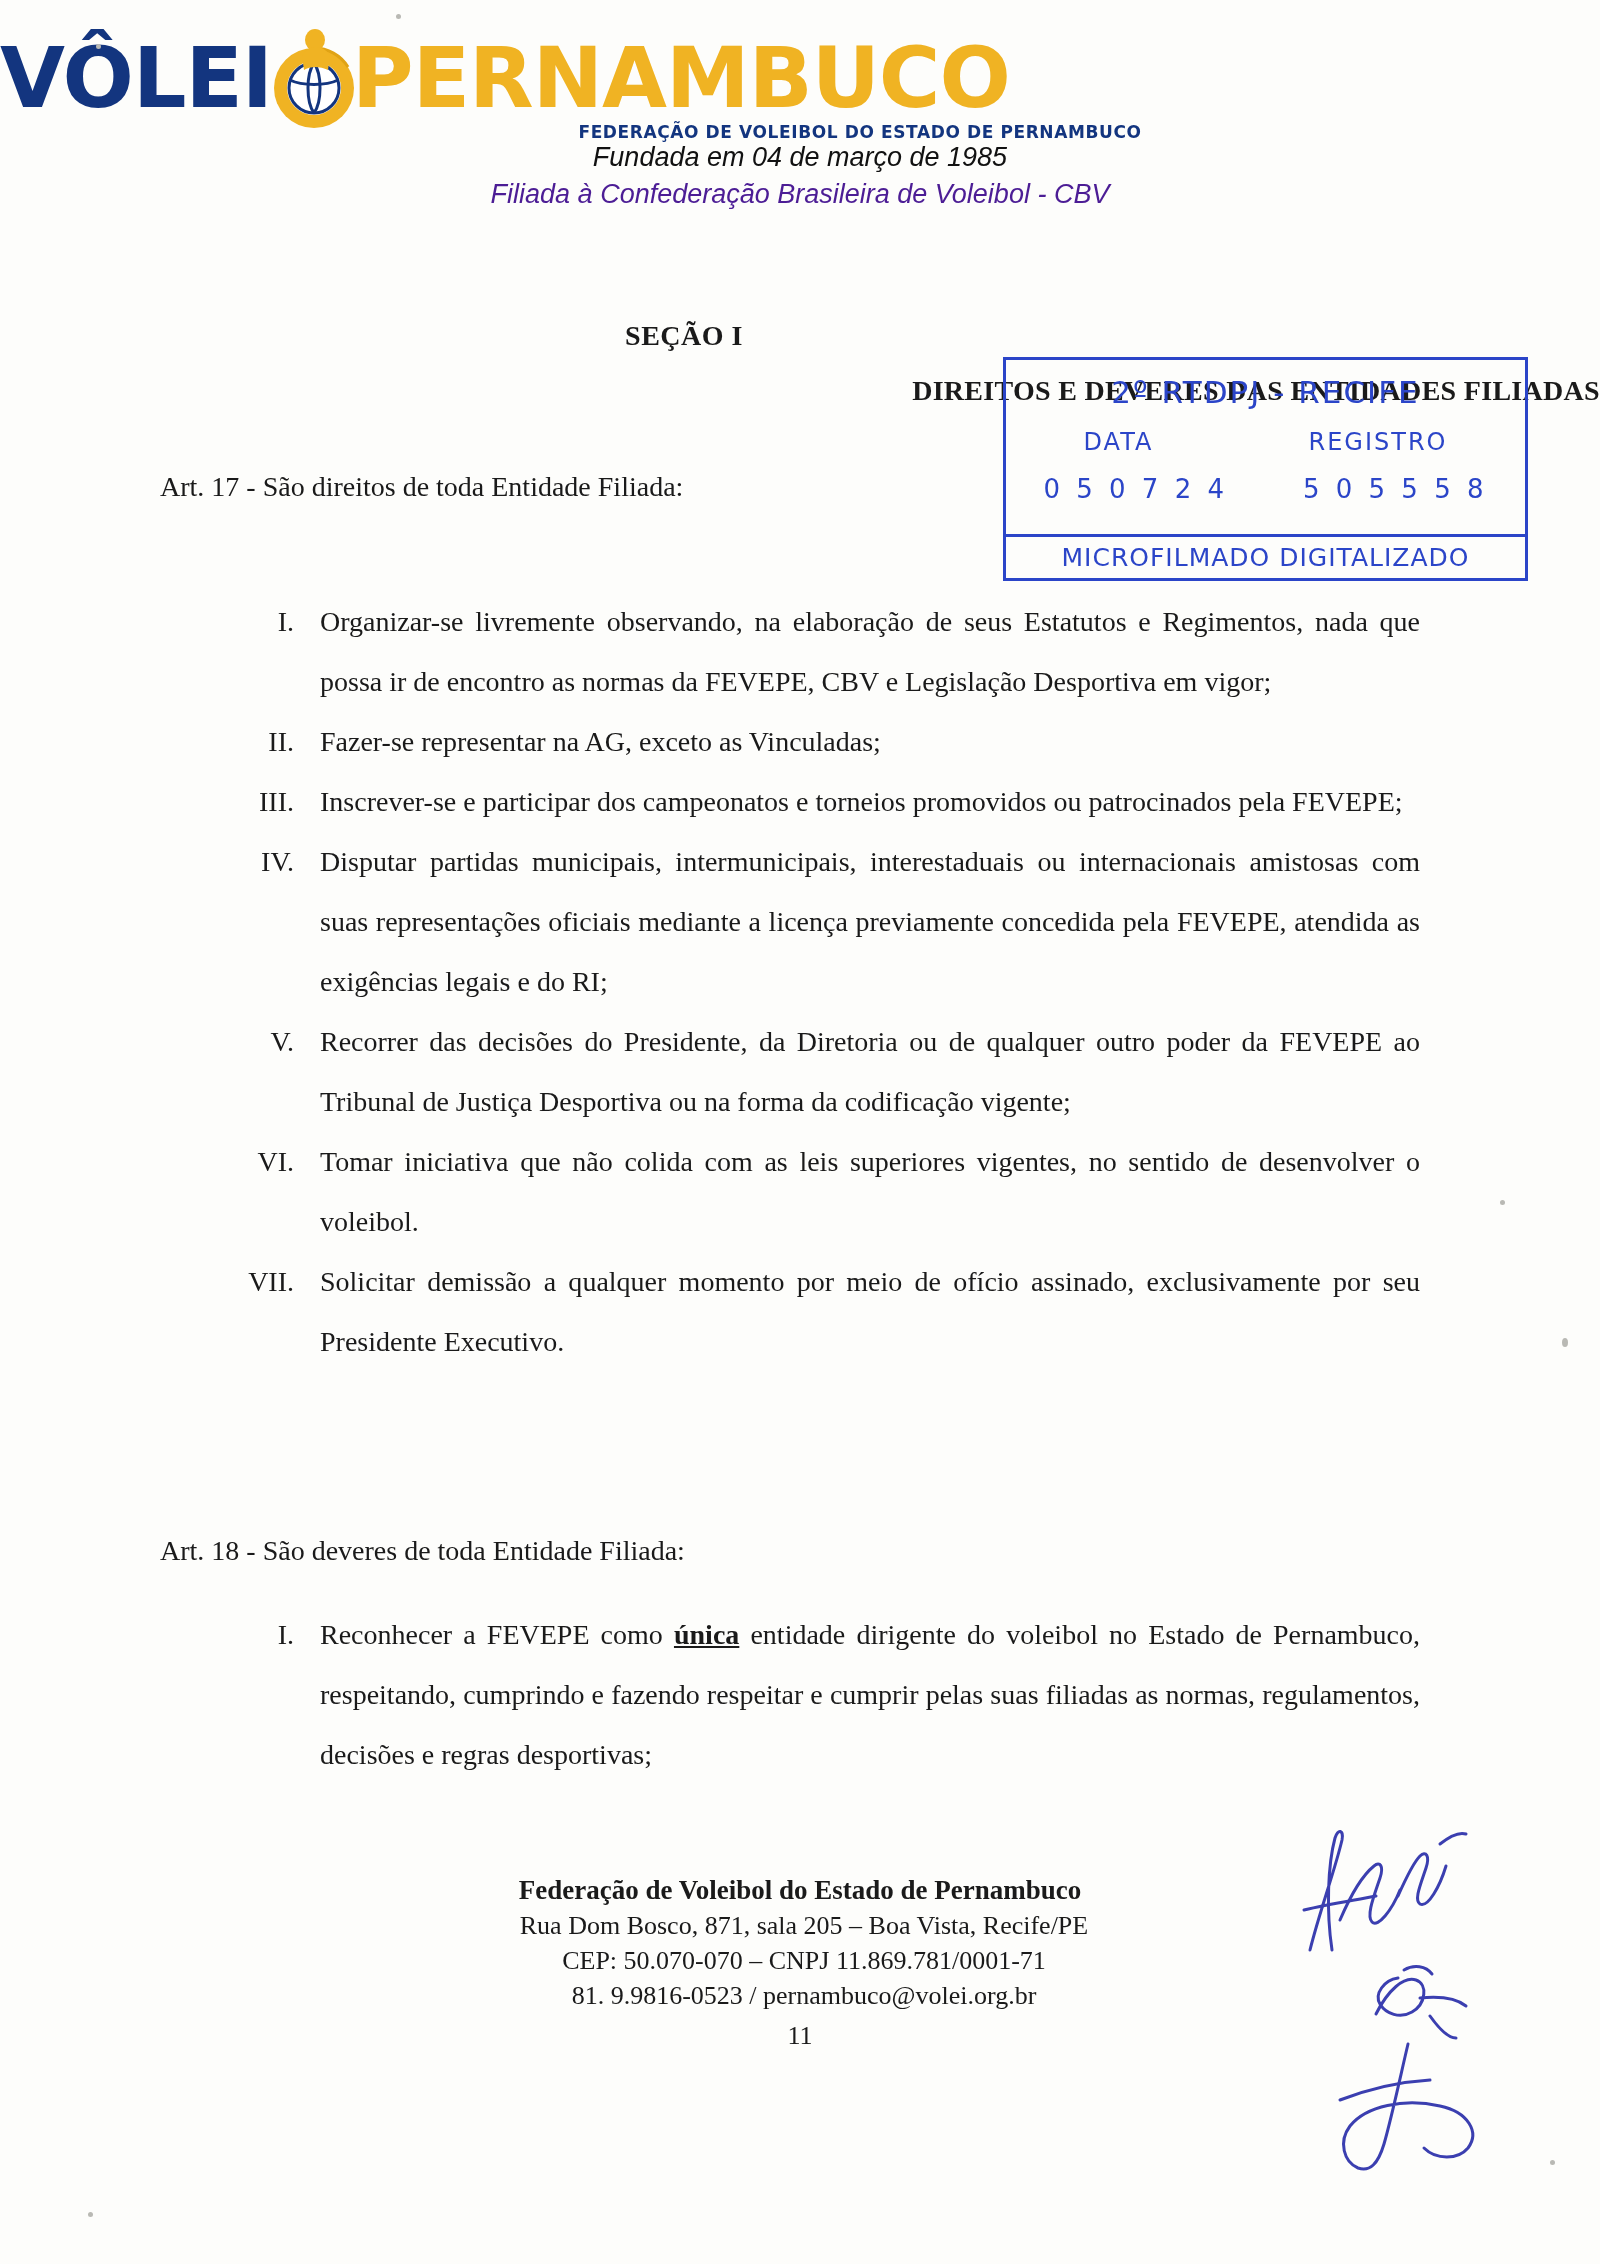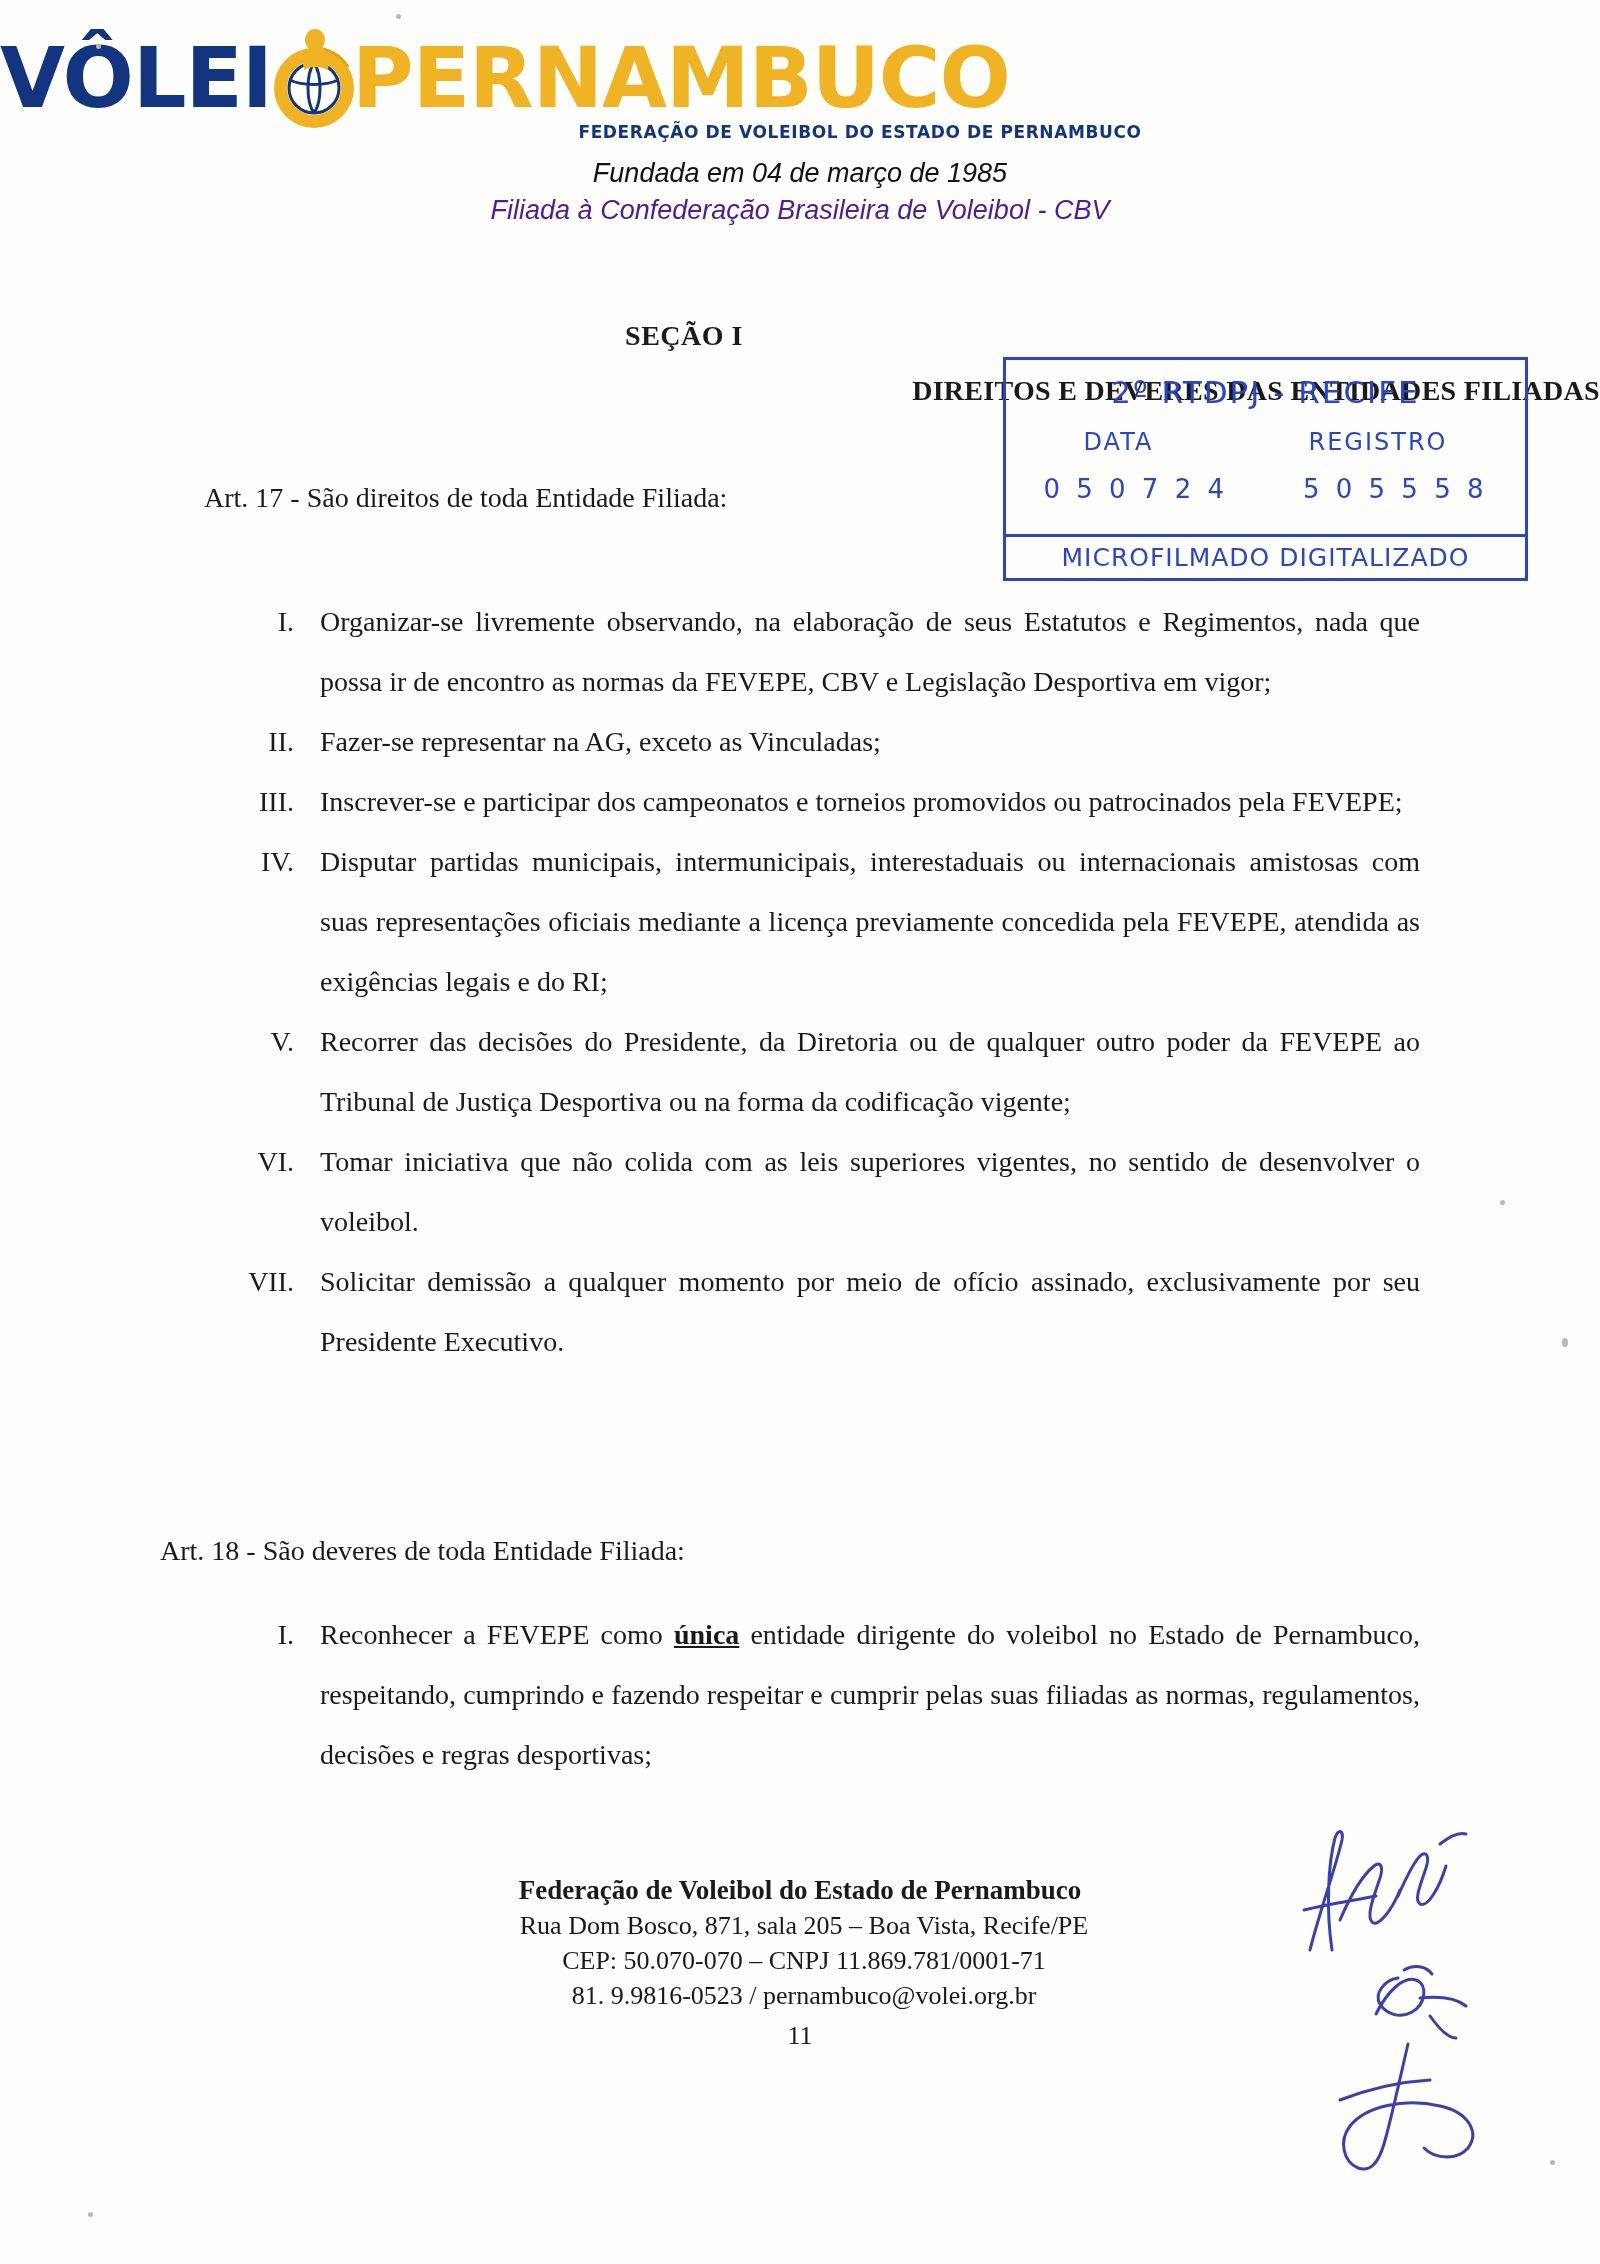--- a/index.html
+++ b/index.html
@@ -65,21 +65,21 @@
     letter-spacing: 0.6px;
     color: #13357f;
     margin-top: -16px;
     margin-left: 120px;
   }
   .founded {
     font-family: "Liberation Sans", sans-serif;
     font-style: italic;
     font-size: 27px;
     color: #111;
-    margin-top: 16px;
+    margin-top: 0;
   }
   .affiliated {
     font-family: "Liberation Sans", sans-serif;
     font-style: italic;
     font-size: 27px;
     color: #4c1d95;
     margin-top: 6px;
   }
 
   
@@ -149,21 +149,21 @@
     padding-top: 6px;
   }
 
   
   .art-line {
     position: absolute;
     left: 160px;
     font-family: "Liberation Serif", serif;
     font-size: 28px;
   }
-  .art17 { top: 482px; margin-left: 44px; }
+  .art17 { top: 471px; }
   .art18 { top: 1535px; }
 
   .list {
     position: absolute;
     left: 160px;
     width: 1260px;
   }
   .list-item {
     display: flex;
     margin-bottom: 0px;

